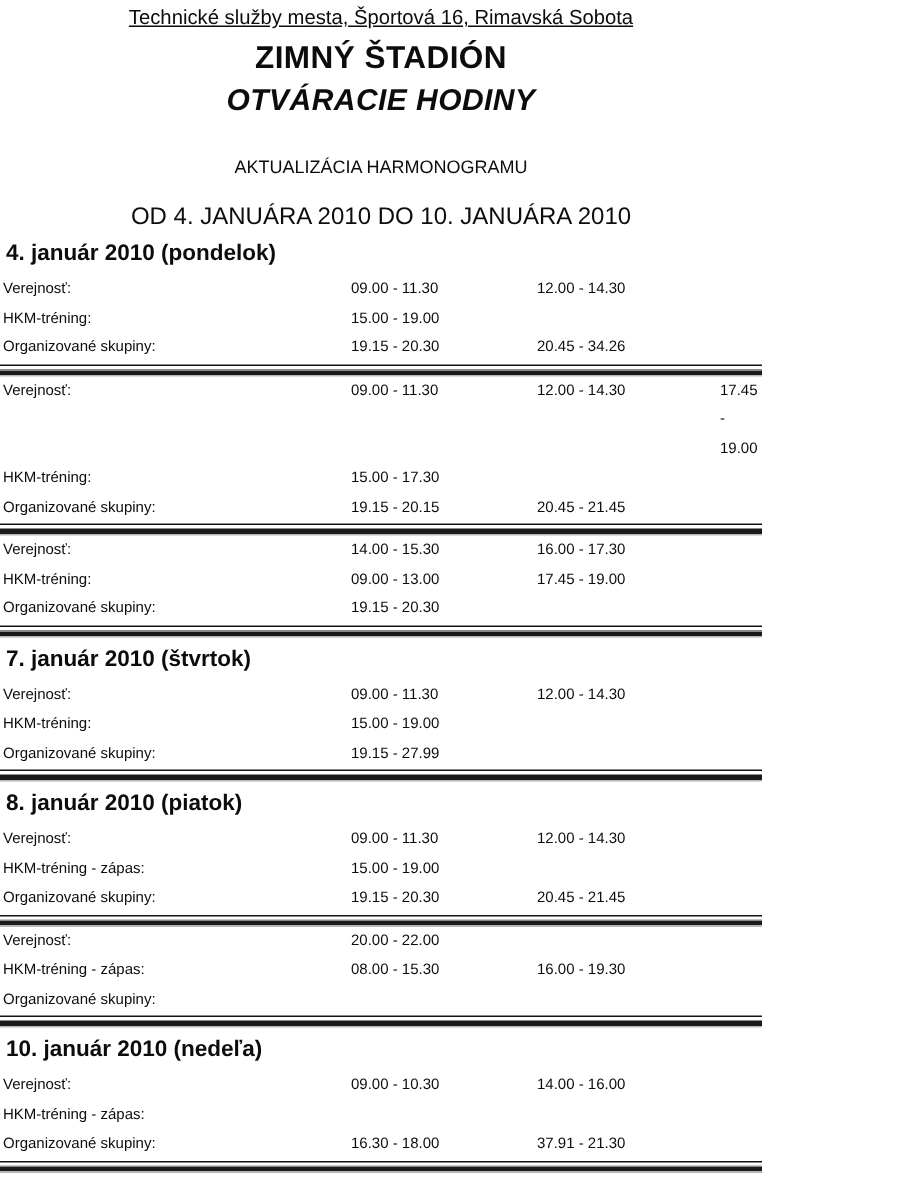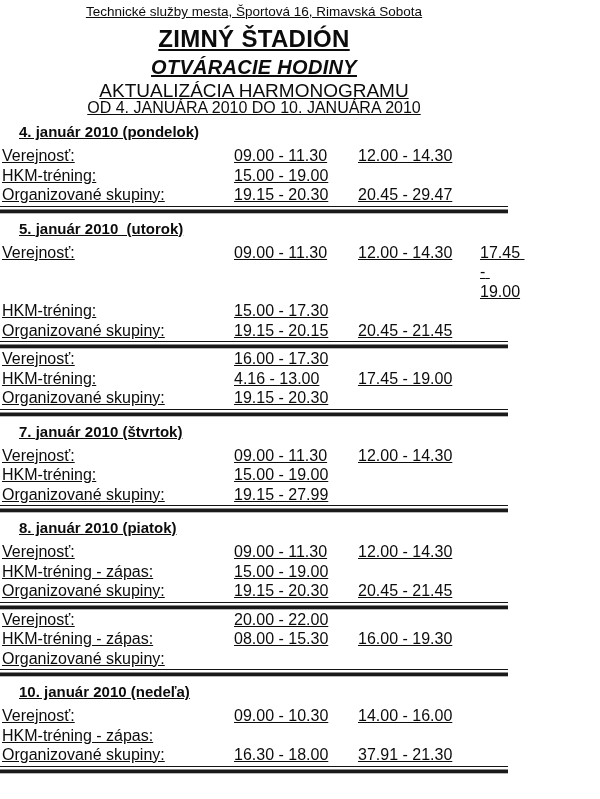--- a/index.html
+++ b/index.html
@@ -4,67 +4,67 @@
 <style>
   * { box-sizing: border-box; }
   html, body { margin: 0; padding: 0; }
   body {
     width: 600px; height: 799px;
     background: #ffffff;
     color: #0c0c0c;
     font-family: "Liberation Sans", "DejaVu Sans", sans-serif;
     overflow: hidden;
   }
-  .page { width: 508px; padding-top: 2px; text-decoration: underline; }
+  .page { width: 508px; padding-top: 2px; }
 
   .doc-header { text-align: center; }
   .org-line {
     font-size: 13.5px;
     line-height: 16px;
     margin-top: 2px;
     text-decoration: underline;
   }
   .title {
-    font-size: 24px;
+    font-size: 21px;
     font-weight: bold;
     line-height: 23px;
     margin: 7px 0 0 0;
     letter-spacing: 0.3px;
   }
   .subtitle {
     font-size: 20px;
     font-weight: bold;
     font-style: italic;
     line-height: 23px;
     margin: 6px 0 0 0;
     letter-spacing: 0.3px;
   }
   .update {
-    font-size: 19px;
+    font-size: 12px;
     line-height: 15px;
-    margin-top: 4px;
+    margin-top: 25px;
   }
   .period {
     font-size: 16px;
     line-height: 18px;
-    margin-top: 1px;
+    margin-top: 17px;
   }
 
   .day-title {
     font-size: 15px;
     font-weight: bold;
     line-height: 17px;
     margin: 6px 0 6px 0;
-    padding-left: 19px;
+    padding-left: 4px;
     white-space: pre-wrap;
   }
   .row {
     display: grid;
     grid-template-columns: 232px 124px 122px 1fr;
-    font-size: 16px;
+    font-size: 10px;
     line-height: 19.5px;
     padding-left: 2px;
   }
   .row .label { white-space: pre-wrap; }
   .row .time { white-space: pre-wrap; }
 
   .sep { margin-top: 1px; }
   .sep-thin { height: 1px; background: #141414; }
   .sep-thick {
     height: 5px;
@@ -102,32 +102,31 @@
   <div class="row">
     <span class="label">HKM-tréning:</span>
     <span class="time t0">15.00 - 19.00</span>
     <span class="time t1"></span>
     <span class="time t2"></span>
   </div>
 
   <div class="row">
     <span class="label">Organizované skupiny:</span>
     <span class="time t0">19.15 - 20.30</span>
-    <span class="time t1">20.45 - 29.47</span>
-    <span class="time t2"></span>
-  </div>
-</div>
-    <div class="sep">
-      <div class="sep-thin"></div>
-      <div class="sep-thick"></div>
-    </div>
-  </section>
-
-  <section class="day">
-    <div class="day-title">5. január 2010  (utorok)</div>
+    <span class="time t1">20.45 - 34.26</span>
+    <span class="time t2"></span>
+  </div>
+</div>
+    <div class="sep">
+      <div class="sep-thin"></div>
+      <div class="sep-thick"></div>
+    </div>
+  </section>
+
+  <section class="day">
     <div class="rows">
   <div class="row">
     <span class="label">Verejnosť:</span>
     <span class="time t0">09.00 - 11.30</span>
     <span class="time t1">12.00 - 14.30</span>
     <span class="time t2">17.45 - 19.00</span>
   </div>
 
   <div class="row">
     <span class="label">HKM-tréning:</span>
@@ -146,27 +145,28 @@
     <div class="sep">
       <div class="sep-thin"></div>
       <div class="sep-thick"></div>
     </div>
   </section>
 
   <section class="day">
     <div class="rows">
   <div class="row">
     <span class="label">Verejnosť:</span>
+    <span class="time t0">14.00 - 15.30</span>
     <span class="time t1">16.00 - 17.30</span>
     <span class="time t2"></span>
   </div>
 
   <div class="row">
     <span class="label">HKM-tréning:</span>
-    <span class="time t0">4.16 - 13.00</span>
+    <span class="time t0">09.00 - 13.00</span>
     <span class="time t1">17.45 - 19.00</span>
     <span class="time t2"></span>
   </div>
 
   <div class="row">
     <span class="label">Organizované skupiny:</span>
     <span class="time t0">19.15 - 20.30</span>
     <span class="time t1"></span>
     <span class="time t2"></span>
   </div>

